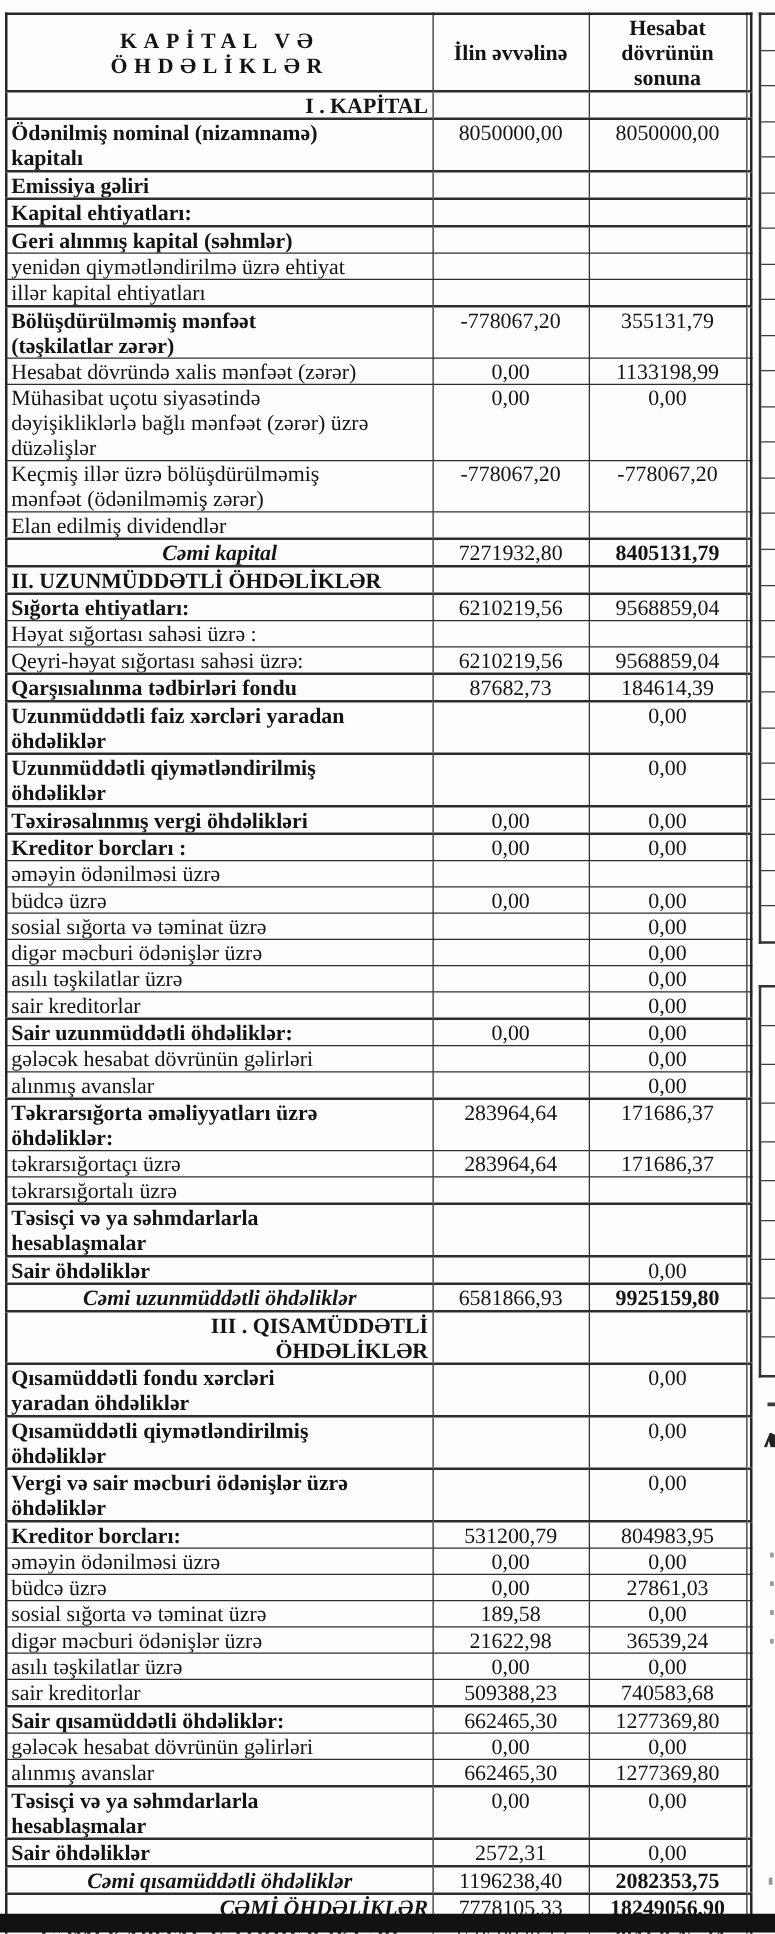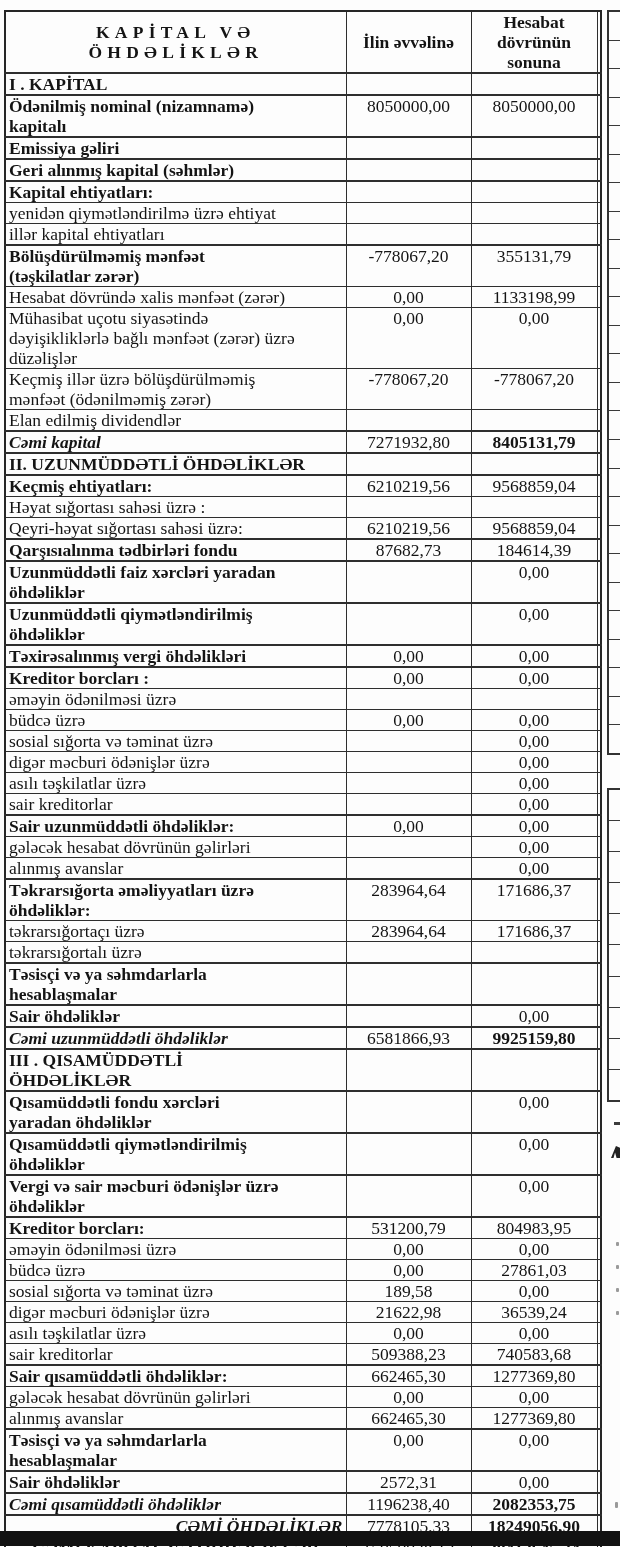--- a/index.html
+++ b/index.html
@@ -33,24 +33,24 @@
   td.val { text-align: center; }
   td.edge { padding: 0; }
 
   tr.hdr td { vertical-align: middle; font-weight: bold; text-align: center; border-bottom-width: 2px; }
   tr.hdr td.lbl { text-align: center; letter-spacing: 0.30em; padding-left: 3px; }
   tr.hdr td.val { letter-spacing: 0; }
 
   tr.section-centered td, tr.bold td, tr.total-italic td,
   tr.total-italic-caps td, tr.grand-total td, tr.section-left td { border-top-width: 2px; }
 
-  tr.section-centered td.lbl { font-weight: bold; text-align: left; white-space: pre-line; }
+  tr.section-centered td.lbl { font-weight: bold; text-align: right; white-space: pre-line; }
   tr.section-left   td.lbl { font-weight: bold; }
   tr.bold           td.lbl { font-weight: bold; }
-  tr.total-italic   td.lbl { font-weight: bold; font-style: italic; }
+  tr.total-italic   td.lbl { font-weight: bold; font-style: italic; text-align: center; }
   tr.total-italic-caps td.lbl { font-weight: bold; font-style: italic; text-align: right; }
   tr.grand-total    td.lbl { font-weight: bold; text-align: center; }
   td.val.vbold { font-weight: bold; }
 
   
   .strip {
     position: absolute; left: 607px; width: 14px;
     border: 2px solid #333; border-right: none;
     background: #fdfdfd;
     display: flex; flex-direction: column;
@@ -106,27 +106,27 @@
         <td class="val">8050000,00</td>
         <td class="edge"></td>
       </tr>
       <tr class="bold">
         <td class="lbl">Emissiya gəliri</td>
         <td class="val"></td>
         <td class="val"></td>
         <td class="edge"></td>
       </tr>
       <tr class="bold">
+        <td class="lbl">Kapital ehtiyatları:</td>
+        <td class="val"></td>
+        <td class="val"></td>
+        <td class="edge"></td>
+      </tr>
+      <tr class="bold">
         <td class="lbl">Geri alınmış kapital (səhmlər)</td>
-        <td class="val"></td>
-        <td class="val"></td>
-        <td class="edge"></td>
-      </tr>
-      <tr class="bold">
-        <td class="lbl">Kapital ehtiyatları:</td>
         <td class="val"></td>
         <td class="val"></td>
         <td class="edge"></td>
       </tr>
       <tr class="normal">
         <td class="lbl">yenidən qiymətləndirilmə üzrə ehtiyat</td>
         <td class="val"></td>
         <td class="val"></td>
         <td class="edge"></td>
       </tr>
@@ -176,21 +176,21 @@
         <td class="val vbold">8405131,79</td>
         <td class="edge"></td>
       </tr>
       <tr class="section-left">
         <td class="lbl">II. UZUNMÜDDƏTLİ ÖHDƏLİKLƏR</td>
         <td class="val"></td>
         <td class="val"></td>
         <td class="edge"></td>
       </tr>
       <tr class="bold">
-        <td class="lbl">Keçmiş ehtiyatları:</td>
+        <td class="lbl">Sığorta ehtiyatları:</td>
         <td class="val">6210219,56</td>
         <td class="val">9568859,04</td>
         <td class="edge"></td>
       </tr>
       <tr class="normal">
         <td class="lbl">Həyat sığortası sahəsi üzrə :</td>
         <td class="val"></td>
         <td class="val"></td>
         <td class="edge"></td>
       </tr>

